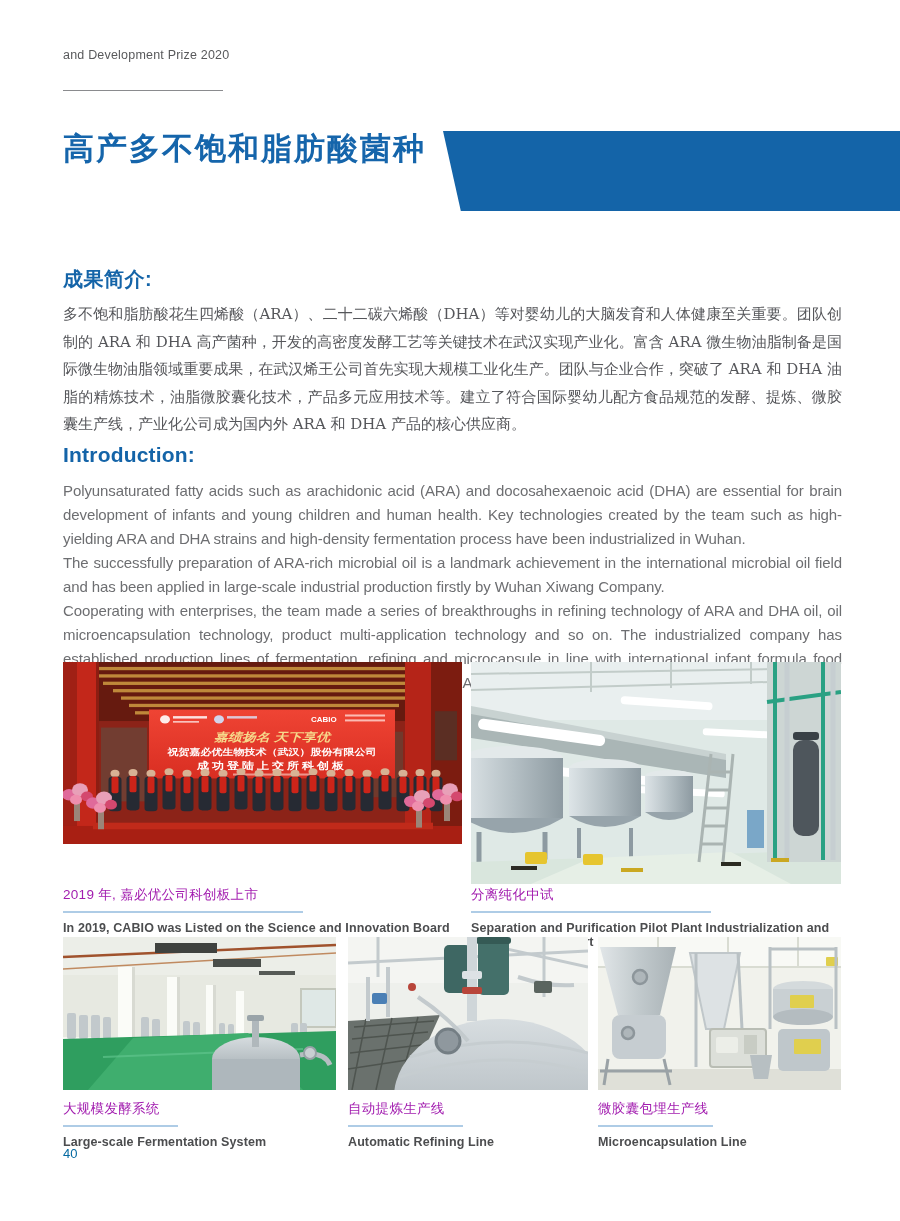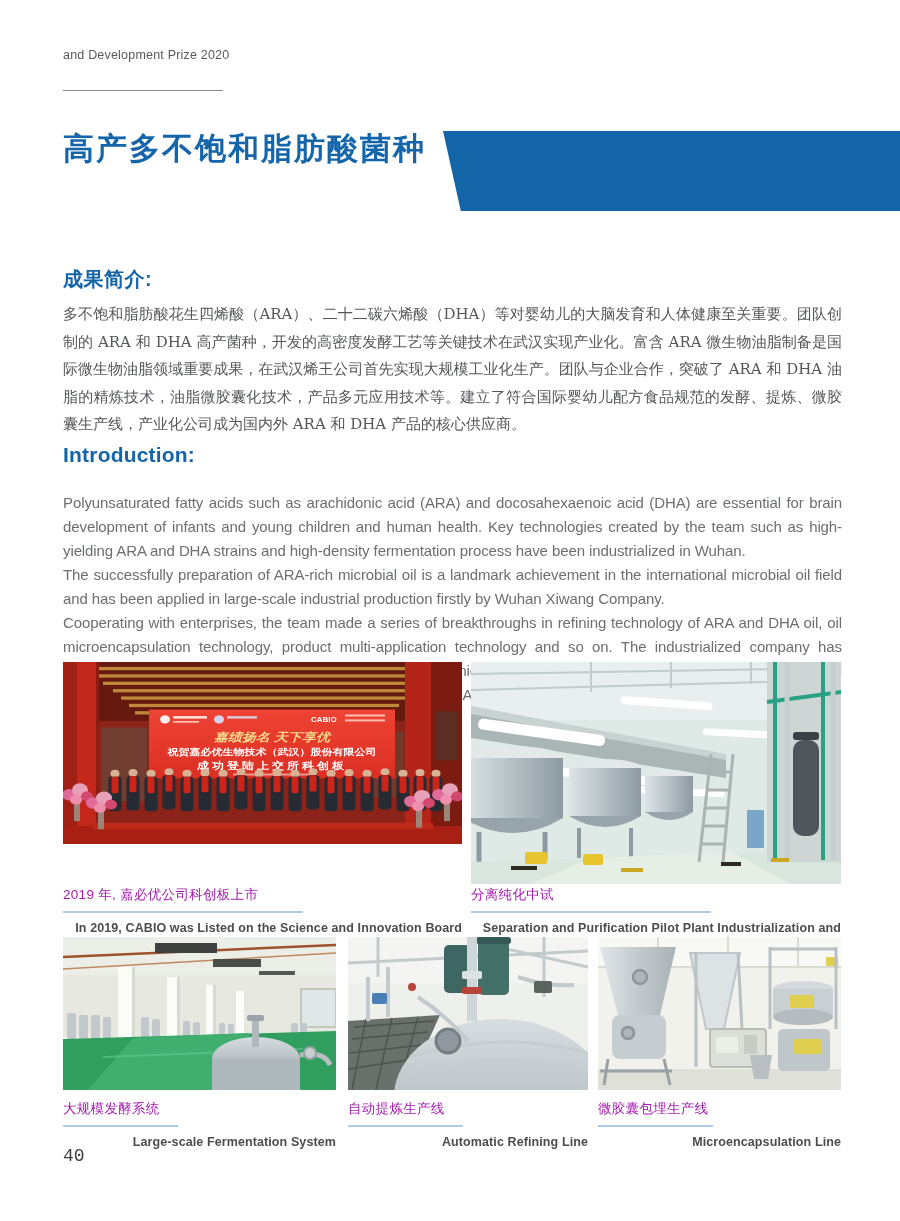--- a/index.html
+++ b/index.html
@@ -26,46 +26,46 @@
 
   
   .summary-heading { left:63px; top:266px; font-size:20px; font-weight:bold; color:#1464a8; letter-spacing:.5px; }
   .summary-body {
     left:63px; top:301px; width:779px; font-family:"DejaVu Serif","Liberation Serif",serif;
     font-size:15px; line-height:27.5px; color:#55565a; text-align:justify;
   }
 
   
   .intro-heading { left:63px; top:443px; font-size:21px; font-weight:bold; color:#1464a8; letter-spacing:.2px; }
-  .intro-body { left:63px; top:479px; width:779px; font-size:15px; line-height:24px; color:#6d6e71; text-align:justify; letter-spacing:-.1px;margin-top:12px; }
+  .intro-body { left:63px; top:479px; width:779px; font-size:15px; line-height:24px; color:#6d6e71; text-align:justify; letter-spacing:-.1px; }
   .intro-body p { margin:0; }
 
   
   .photo { position:absolute; overflow:hidden; background:#ddd; }
   .photo svg { display:block; width:100%; height:100%; }
   #photo-ceremony        { left:63px;  top:662px; width:399px; height:182px; }
   #photo-separation      { left:471px; top:662px; width:370px; height:222px; }
   #photo-fermentation    { left:63px;  top:937px; width:273px; height:153px; }
   #photo-refining        { left:348px; top:937px; width:240px; height:153px; }
   #photo-microencapsulation { left:598px; top:937px; width:243px; height:153px; }
 
   
   .caption { position:absolute; }
   .cap-zh { font-size:13.5px; color:#a21caf; letter-spacing:.3px; }
   .cap-rule { height:2px; background:#aecce6; margin-top:7px; margin-bottom:8px; }
-  .cap-en { font-size:12.5px; font-weight:bold; color:#4c4d4f; letter-spacing:.1px;text-align:right; }
+  .cap-en { font-size:12.5px; font-weight:bold; color:#4c4d4f; letter-spacing:.1px; }
   #cap-top-left  { left:63px;  top:886px; width:399px; }
   #cap-top-right { left:471px; top:886px; width:370px; }
   #cap-top-left  .cap-rule, #cap-top-right .cap-rule { width:240px; }
   #cap-bot-1 { left:63px;  top:1100px; width:273px; }
   #cap-bot-2 { left:348px; top:1100px; width:240px; }
   #cap-bot-3 { left:598px; top:1100px; width:243px; }
   #cap-bot-1 .cap-rule, #cap-bot-2 .cap-rule, #cap-bot-3 .cap-rule { width:115px; }
 
-  .page-number { left:63px; top:1146px; font-family:Liberation Mono, monospace; font-size:18px; color:#404040; }
+  .page-number { left:63px; top:1146px; font-family:Liberation Sans, sans-serif; font-size:13px; color:#0369a1; }
 </style>
 </head>
 <body>
 
 <div class="abs doc-header">
   <div>and Development Prize 2020</div>
 </div>
 <div class="abs header-rule"></div>
 
 <h1 class="abs main-title">

